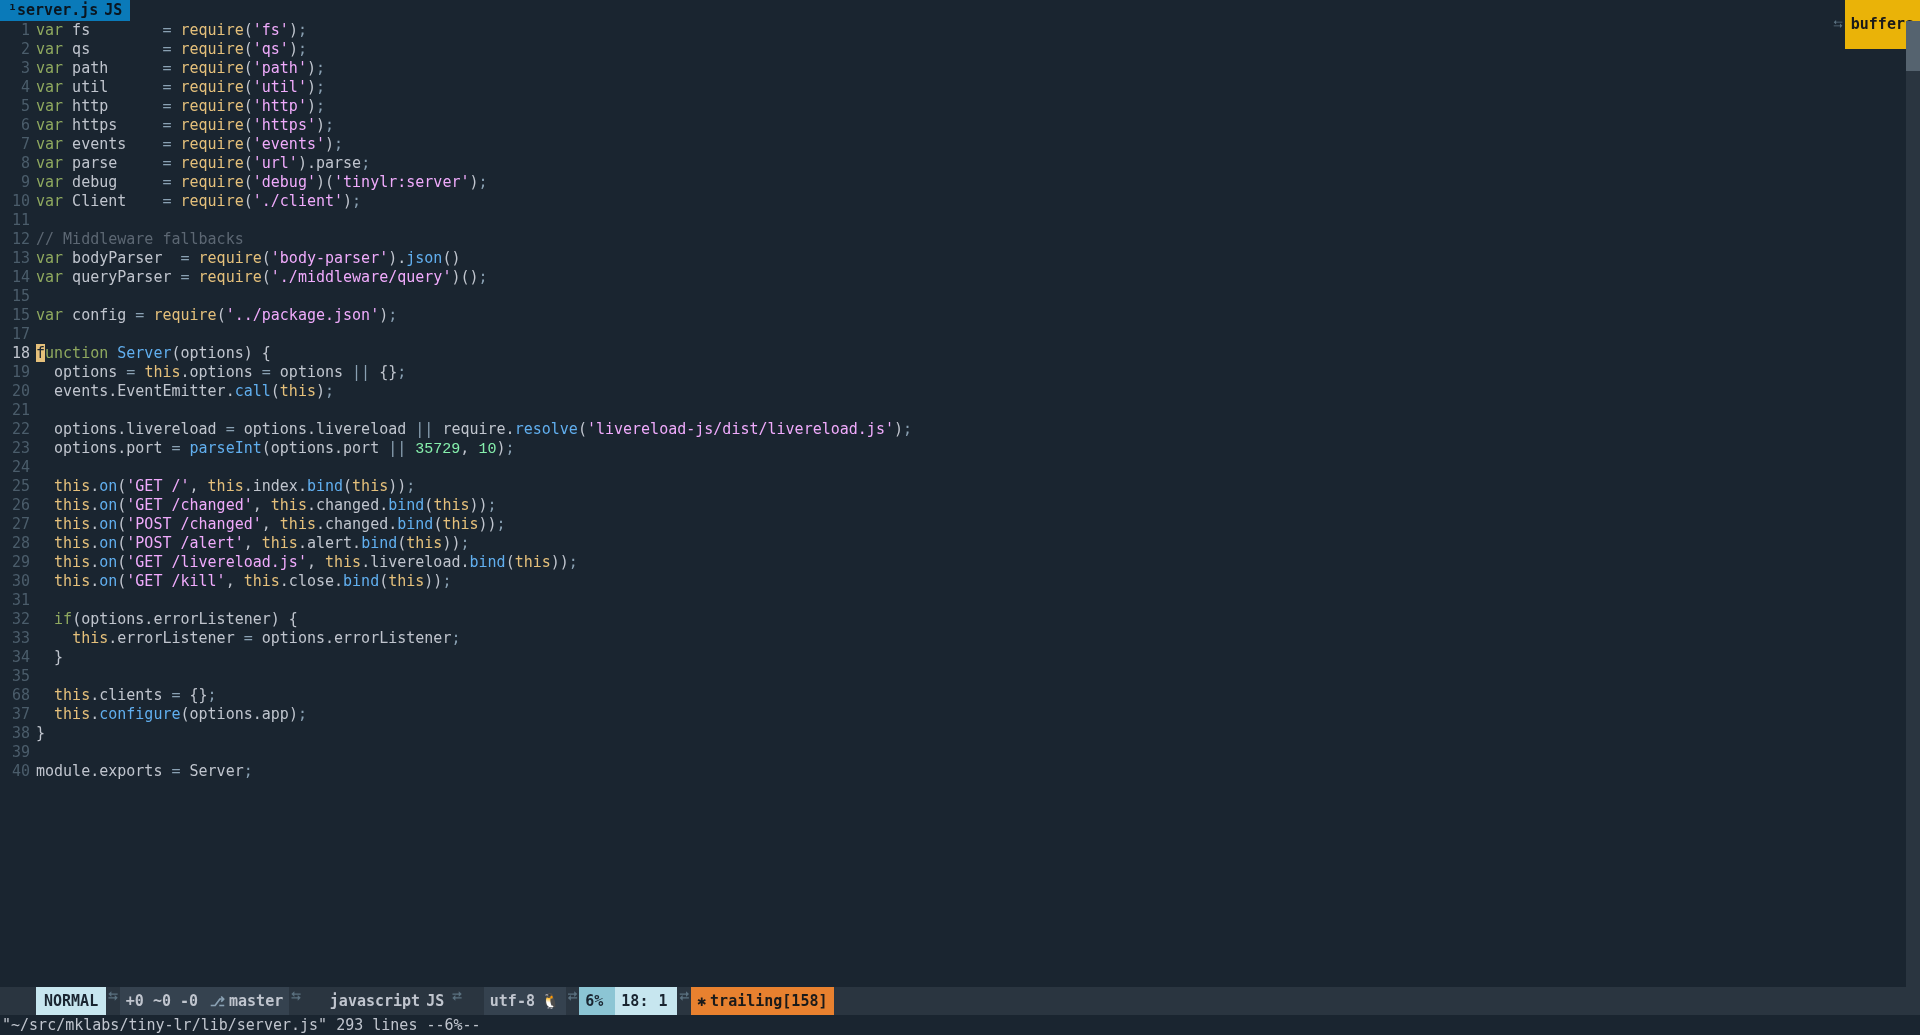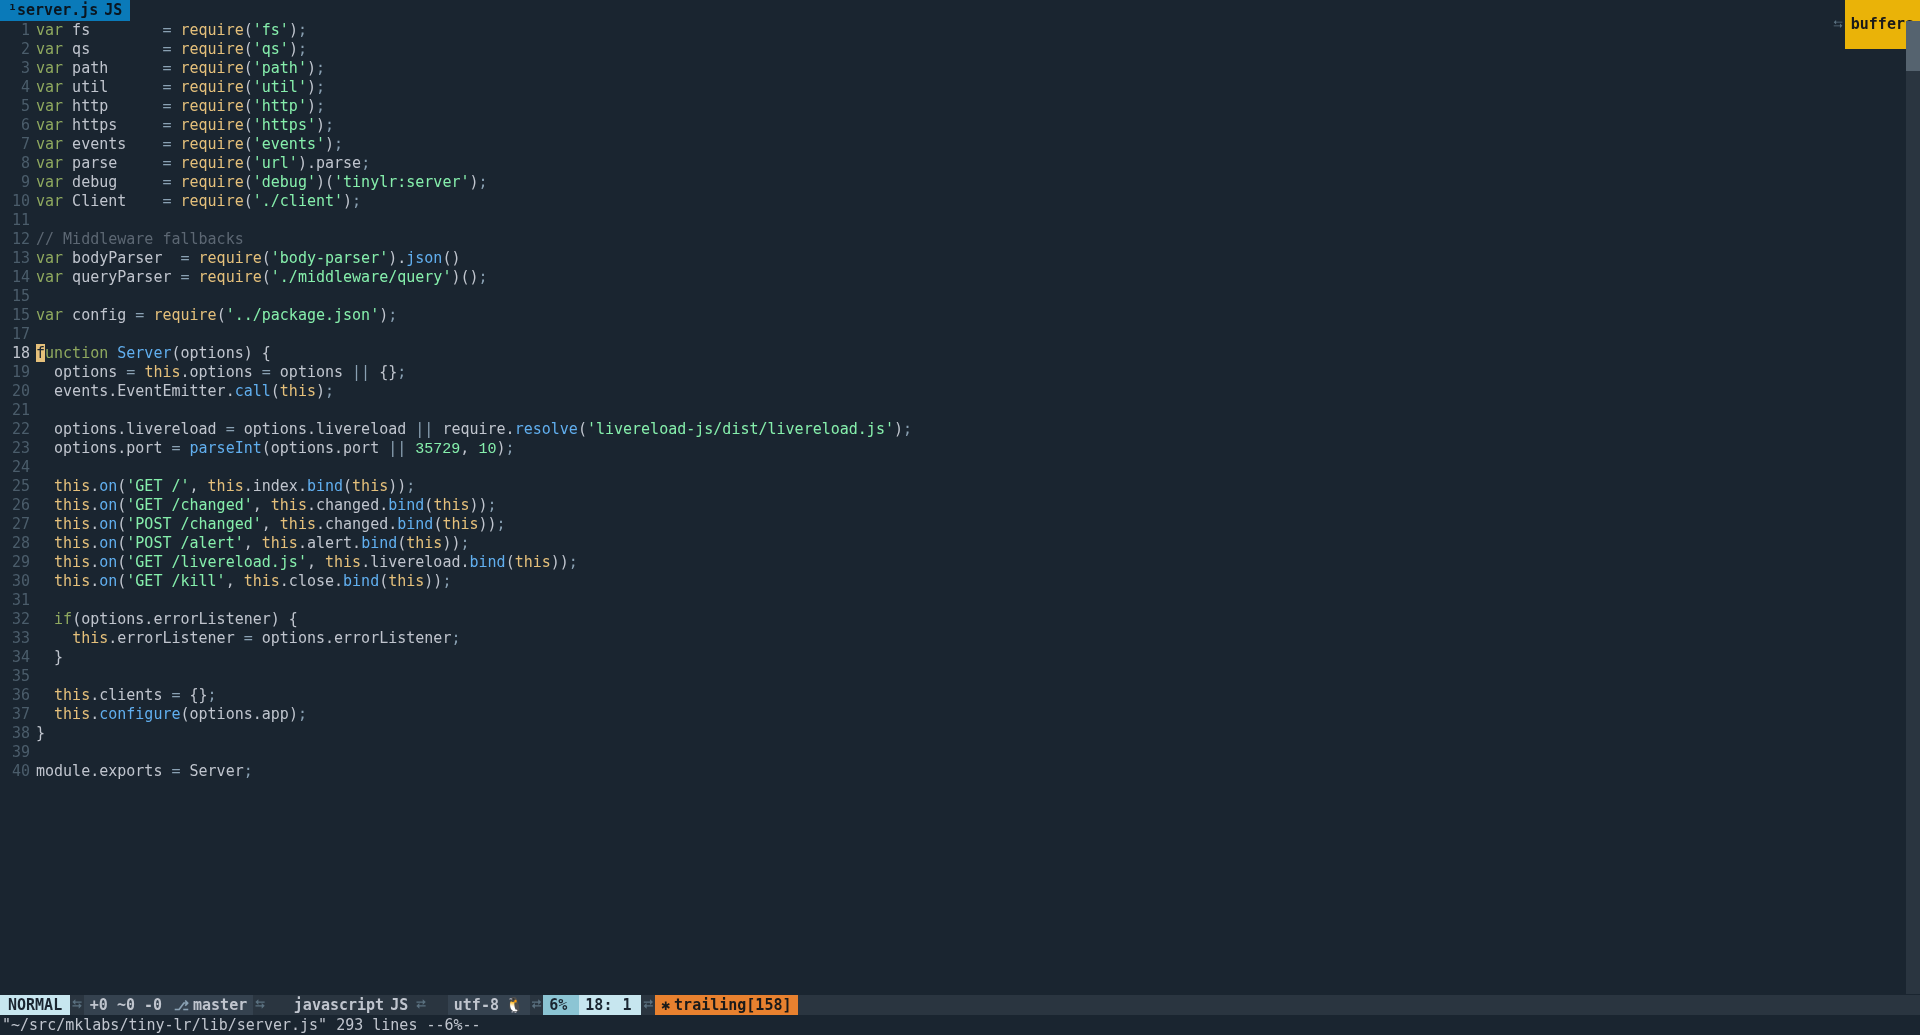--- a/index.html
+++ b/index.html
@@ -70,21 +70,21 @@
 .code {
   flex: 1;
   white-space: pre;
   position: relative;
 }
 .line { height: 19px; }
 .kw { color: #8fa95f; }              
 .fn-name { color: #61afef; }         
 .builtin { color: #e5c07b; }         
 .op { color: #8aa1b3; }
-.str { color: #86efac; }             
+.str { color: #f0abfc; }             
 .num { color: #86efac; font-family: Liberation Mono, monospace; }
 .cmt { color: #5c6773; font-style: normal; }
 .ident { color: #c0c5ce; }
 .thiskw { color: #e5c07b; }
 .call { color: #61afef; }
 .paren { color: #c0c5ce; }
 .cursor-hl {
   background: #e5c07b;
   color: #1a2530;
 }
@@ -99,26 +99,27 @@
 .scrollbar-thumb {
   background: #55636f;
   width: 100%;
   height: 50px;
 }
 .statusline {
   position: absolute;
   bottom: 20px;
   left: 0;
   right: 0;
-  height: 20px;
+  height: 28px;
   display: flex;
   background: #2a3540;
   color: #b0b8c0;
   align-items: stretch;
   font-weight: bold;
+  padding-left: 36px;
 }
 .sl-seg { display: flex; align-items: center; padding: 0 6px; }
 .sl-mode { background: #c7e6ef; color: #1a2530; font-weight: bold; padding: 0 8px;}
 .sl-changes { background: #35424f; color: #c0c5ce; padding: 0 6px;}
 .sl-branch { background: #35424f; color: #c0c5ce; padding: 0 6px;}
 .sl-path { background: #2a3540; color: #c0c5ce; flex: 1; }
 .sl-ft { background: #2a3540; color: #c0c5ce; margin-left: 21px; }
 .sl-ft .js { font-weight: bold; }
 .sl-enc { background: #35424f; color: #c0c5ce; margin-left: 20px; }
 .sl-pct { background: #8cc5d4; color: #1a2530; font-weight: bold;}
@@ -184,21 +185,21 @@
       <div class="ln">26</div>
       <div class="ln">27</div>
       <div class="ln">28</div>
       <div class="ln">29</div>
       <div class="ln">30</div>
       <div class="ln">31</div>
       <div class="ln">32</div>
       <div class="ln">33</div>
       <div class="ln">34</div>
       <div class="ln">35</div>
-      <div class="ln">36</div>
+      <div class="ln">68</div>
       <div class="ln">37</div>
       <div class="ln">38</div>
       <div class="ln">39</div>
       <div class="ln">40</div>
     </div>
   <div class="code" id="code"><div class="line"><span class="kw">var</span><span class="ident"> fs        </span><span class="op">= </span><span class="builtin">require</span><span class="paren">(</span><span class="str">'fs'</span><span class="paren">)</span><span class="op">;</span></div><div class="line"><span class="kw">var</span><span class="ident"> qs        </span><span class="op">= </span><span class="builtin">require</span><span class="paren">(</span><span class="str">'qs'</span><span class="paren">)</span><span class="op">;</span></div><div class="line"><span class="kw">var</span><span class="ident"> path      </span><span class="op">= </span><span class="builtin">require</span><span class="paren">(</span><span class="str">'path'</span><span class="paren">)</span><span class="op">;</span></div><div class="line"><span class="kw">var</span><span class="ident"> util      </span><span class="op">= </span><span class="builtin">require</span><span class="paren">(</span><span class="str">'util'</span><span class="paren">)</span><span class="op">;</span></div><div class="line"><span class="kw">var</span><span class="ident"> http      </span><span class="op">= </span><span class="builtin">require</span><span class="paren">(</span><span class="str">'http'</span><span class="paren">)</span><span class="op">;</span></div><div class="line"><span class="kw">var</span><span class="ident"> https     </span><span class="op">= </span><span class="builtin">require</span><span class="paren">(</span><span class="str">'https'</span><span class="paren">)</span><span class="op">;</span></div><div class="line"><span class="kw">var</span><span class="ident"> events    </span><span class="op">= </span><span class="builtin">require</span><span class="paren">(</span><span class="str">'events'</span><span class="paren">)</span><span class="op">;</span></div><div class="line"><span class="kw">var</span><span class="ident"> parse     </span><span class="op">= </span><span class="builtin">require</span><span class="paren">(</span><span class="str">'url'</span><span class="paren">)</span><span class="ident">.parse</span><span class="op">;</span></div><div class="line"><span class="kw">var</span><span class="ident"> debug     </span><span class="op">= </span><span class="builtin">require</span><span class="paren">(</span><span class="str">'debug'</span><span class="paren">)(</span><span class="str">'tinylr:server'</span><span class="paren">)</span><span class="op">;</span></div><div class="line"><span class="kw">var</span><span class="ident"> Client    </span><span class="op">= </span><span class="builtin">require</span><span class="paren">(</span><span class="str">'./client'</span><span class="paren">)</span><span class="op">;</span></div><div class="line"></div><div class="line"><span class="cmt">// Middleware fallbacks</span></div><div class="line"><span class="kw">var</span><span class="ident"> bodyParser  </span><span class="op">= </span><span class="builtin">require</span><span class="paren">(</span><span class="str">'body-parser'</span><span class="paren">)</span><span class="ident">.</span><span class="call">json</span><span class="paren">()</span></div><div class="line"><span class="kw">var</span><span class="ident"> queryParser </span><span class="op">= </span><span class="builtin">require</span><span class="paren">(</span><span class="str">'./middleware/query'</span><span class="paren">)()</span><span class="op">;</span></div><div class="line"></div><div class="line"><span class="kw">var</span><span class="ident"> config </span><span class="op">= </span><span class="builtin">require</span><span class="paren">(</span><span class="str">'../package.json'</span><span class="paren">)</span><span class="op">;</span></div><div class="line"></div><div class="line"><span class="cursor-hl">f</span><span class="kw">unction</span><span class="ident"> </span><span class="fn-name">Server</span><span class="paren">(</span><span class="ident">options</span><span class="paren">) {</span></div><div class="line"><span class="ident">  options </span><span class="op">= </span><span class="thiskw">this</span><span class="ident">.options </span><span class="op">= </span><span class="ident">options </span><span class="op">|| </span><span class="paren">{}</span><span class="op">;</span></div><div class="line"><span class="ident">  events.EventEmitter.</span><span class="call">call</span><span class="paren">(</span><span class="thiskw">this</span><span class="paren">)</span><span class="op">;</span></div><div class="line"></div><div class="line"><span class="ident">  options.livereload </span><span class="op">= </span><span class="ident">options.livereload </span><span class="op">|| </span><span class="ident">require.</span><span class="call">resolve</span><span class="paren">(</span><span class="str">'livereload-js/dist/livereload.js'</span><span class="paren">)</span><span class="op">;</span></div><div class="line"><span class="ident">  options.port </span><span class="op">= </span><span class="call">parseInt</span><span class="paren">(</span><span class="ident">options.port </span><span class="op">|| </span><span class="num">35729</span><span class="ident">, </span><span class="num">10</span><span class="paren">)</span><span class="op">;</span></div><div class="line"></div><div class="line"><span class="ident">  </span><span class="thiskw">this</span><span class="ident">.</span><span class="call">on</span><span class="paren">(</span><span class="str">'GET /'</span><span class="ident">, </span><span class="thiskw">this</span><span class="ident">.index.</span><span class="call">bind</span><span class="paren">(</span><span class="thiskw">this</span><span class="paren">))</span><span class="op">;</span></div><div class="line"><span class="ident">  </span><span class="thiskw">this</span><span class="ident">.</span><span class="call">on</span><span class="paren">(</span><span class="str">'GET /changed'</span><span class="ident">, </span><span class="thiskw">this</span><span class="ident">.changed.</span><span class="call">bind</span><span class="paren">(</span><span class="thiskw">this</span><span class="paren">))</span><span class="op">;</span></div><div class="line"><span class="ident">  </span><span class="thiskw">this</span><span class="ident">.</span><span class="call">on</span><span class="paren">(</span><span class="str">'POST /changed'</span><span class="ident">, </span><span class="thiskw">this</span><span class="ident">.changed.</span><span class="call">bind</span><span class="paren">(</span><span class="thiskw">this</span><span class="paren">))</span><span class="op">;</span></div><div class="line"><span class="ident">  </span><span class="thiskw">this</span><span class="ident">.</span><span class="call">on</span><span class="paren">(</span><span class="str">'POST /alert'</span><span class="ident">, </span><span class="thiskw">this</span><span class="ident">.alert.</span><span class="call">bind</span><span class="paren">(</span><span class="thiskw">this</span><span class="paren">))</span><span class="op">;</span></div><div class="line"><span class="ident">  </span><span class="thiskw">this</span><span class="ident">.</span><span class="call">on</span><span class="paren">(</span><span class="str">'GET /livereload.js'</span><span class="ident">, </span><span class="thiskw">this</span><span class="ident">.livereload.</span><span class="call">bind</span><span class="paren">(</span><span class="thiskw">this</span><span class="paren">))</span><span class="op">;</span></div><div class="line"><span class="ident">  </span><span class="thiskw">this</span><span class="ident">.</span><span class="call">on</span><span class="paren">(</span><span class="str">'GET /kill'</span><span class="ident">, </span><span class="thiskw">this</span><span class="ident">.close.</span><span class="call">bind</span><span class="paren">(</span><span class="thiskw">this</span><span class="paren">))</span><span class="op">;</span></div><div class="line"></div><div class="line"><span class="ident">  </span><span class="kw">if</span><span class="paren">(</span><span class="ident">options.errorListener</span><span class="paren">) {</span></div><div class="line"><span class="ident">    </span><span class="thiskw">this</span><span class="ident">.errorListener </span><span class="op">= </span><span class="ident">options.errorListener</span><span class="op">;</span></div><div class="line"><span class="ident">  </span><span class="paren">}</span></div><div class="line"></div><div class="line"><span class="ident">  </span><span class="thiskw">this</span><span class="ident">.clients </span><span class="op">= </span><span class="paren">{}</span><span class="op">;</span></div><div class="line"><span class="ident">  </span><span class="thiskw">this</span><span class="ident">.</span><span class="call">configure</span><span class="paren">(</span><span class="ident">options.app</span><span class="paren">)</span><span class="op">;</span></div><div class="line"><span class="paren">}</span></div><div class="line"></div><div class="line"><span class="ident">module.exports </span><span class="op">= </span><span class="ident">Server</span><span class="op">;</span></div></div>
 </div>
 
 <div class="scrollbar">
   <div class="scrollbar-thumb"></div>

